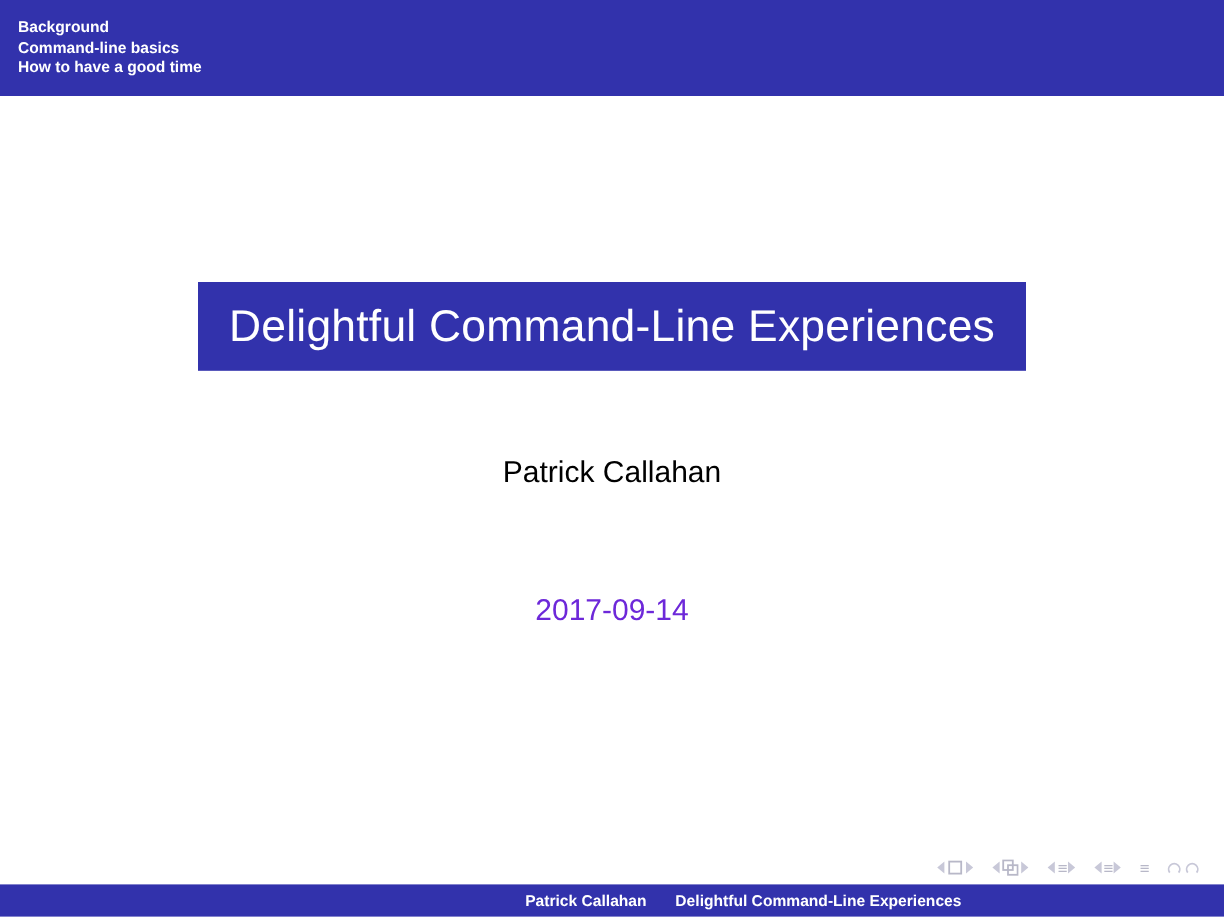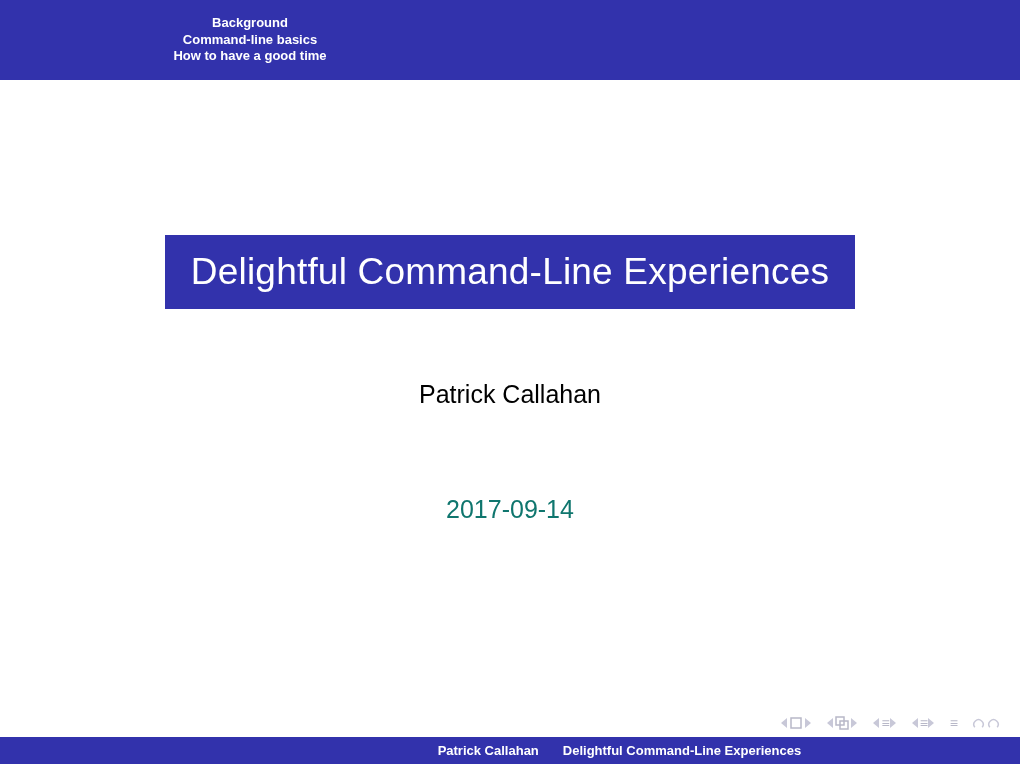--- a/index.html
+++ b/index.html
@@ -1,27 +1,27 @@
 <!DOCTYPE html>
 <html><head>
 <meta charset="utf-8">
 <style>
   * { margin: 0; padding: 0; box-sizing: border-box; }
   html, body { width: 1020px; height: 764px; font-family: "Helvetica Neue", Helvetica, Arial, sans-serif; background: #fff; overflow: hidden; }
   .slide { position: relative; width: 1020px; height: 764px; }
 
   .header-bar { position: absolute; top: 0; left: 0; right: 0; height: 80px; background: #3232ac; display: flex; }
-  .header-left { width: 50%; height: 100%; display: flex; flex-direction: column; justify-content: center; align-items: center; padding-right: 10px; }
+  .header-left { width: 50%; height: 100%; display: flex; flex-direction: column; justify-content: center; align-items: flex-start; padding-right: 10px; padding-left: 15px; }
   .header-left .sec { color: #fff; font-size: 13px; font-weight: 700; line-height: 1.3; text-align: right; }
 
   .title-wrap { position: absolute; left: 0; right: 0; top: 235px; display: flex; justify-content: center; }
   .title-box { background: #3232ac; color: #fff; font-size: 37px; font-weight: 300; padding: 16px 26px; letter-spacing: 0.2px; }
 
   .author { position: absolute; left: 0; right: 0; top: 380px; text-align: center; font-size: 25px; color: #000; font-weight: 400; }
-  .date   { position: absolute; left: 0; right: 0; top: 495px; text-align: center; font-size: 25px; color: #0f766e; font-weight: 400; }
+  .date   { position: absolute; left: 0; right: 0; top: 495px; text-align: center; font-size: 25px; color: #6d28d9; font-weight: 400; }
 
   .nav-row { position: absolute; left: 0; right: 0; bottom: 28px; height: 26px; display: flex; justify-content: flex-end; align-items: center; padding-right: 20px; gap: 16px; }
   .nav-group { display: flex; align-items: center; gap: 2px; }
   .tri-left, .tri-right { width: 0; height: 0; border-top: 5px solid transparent; border-bottom: 5px solid transparent; }
   .tri-left  { border-right: 6px solid #c8c8d8; }
   .tri-right { border-left:  6px solid #c8c8d8; }
   .nav-icon { color: #b8b8c8; font-size: 13px; display: inline-flex; align-items: center; }
   .nav-icon svg { width: 14px; height: 14px; }
   .nav-icon svg * { stroke: #b8b8c8; fill: none; stroke-width: 1.5; }
   .lines-icon { color: #b8b8c8; font-size: 14px; letter-spacing: -2px; }

